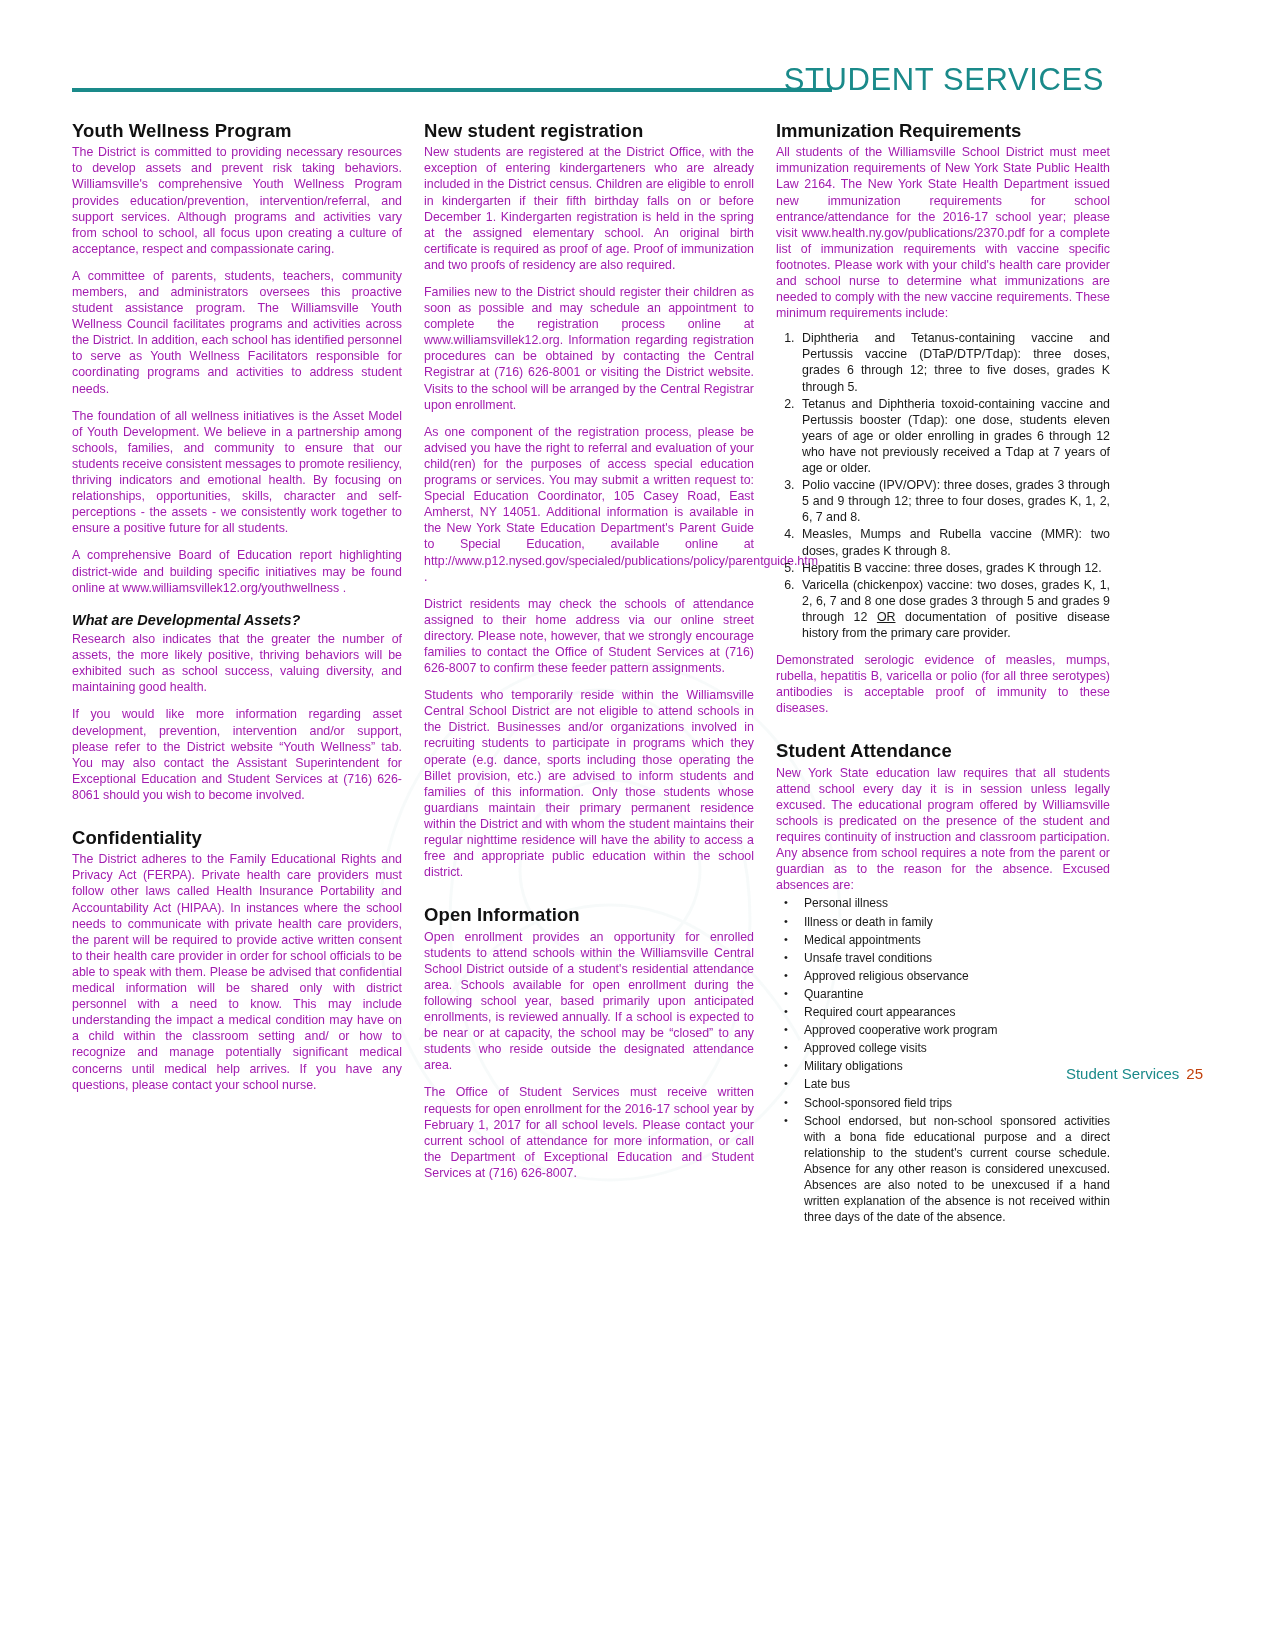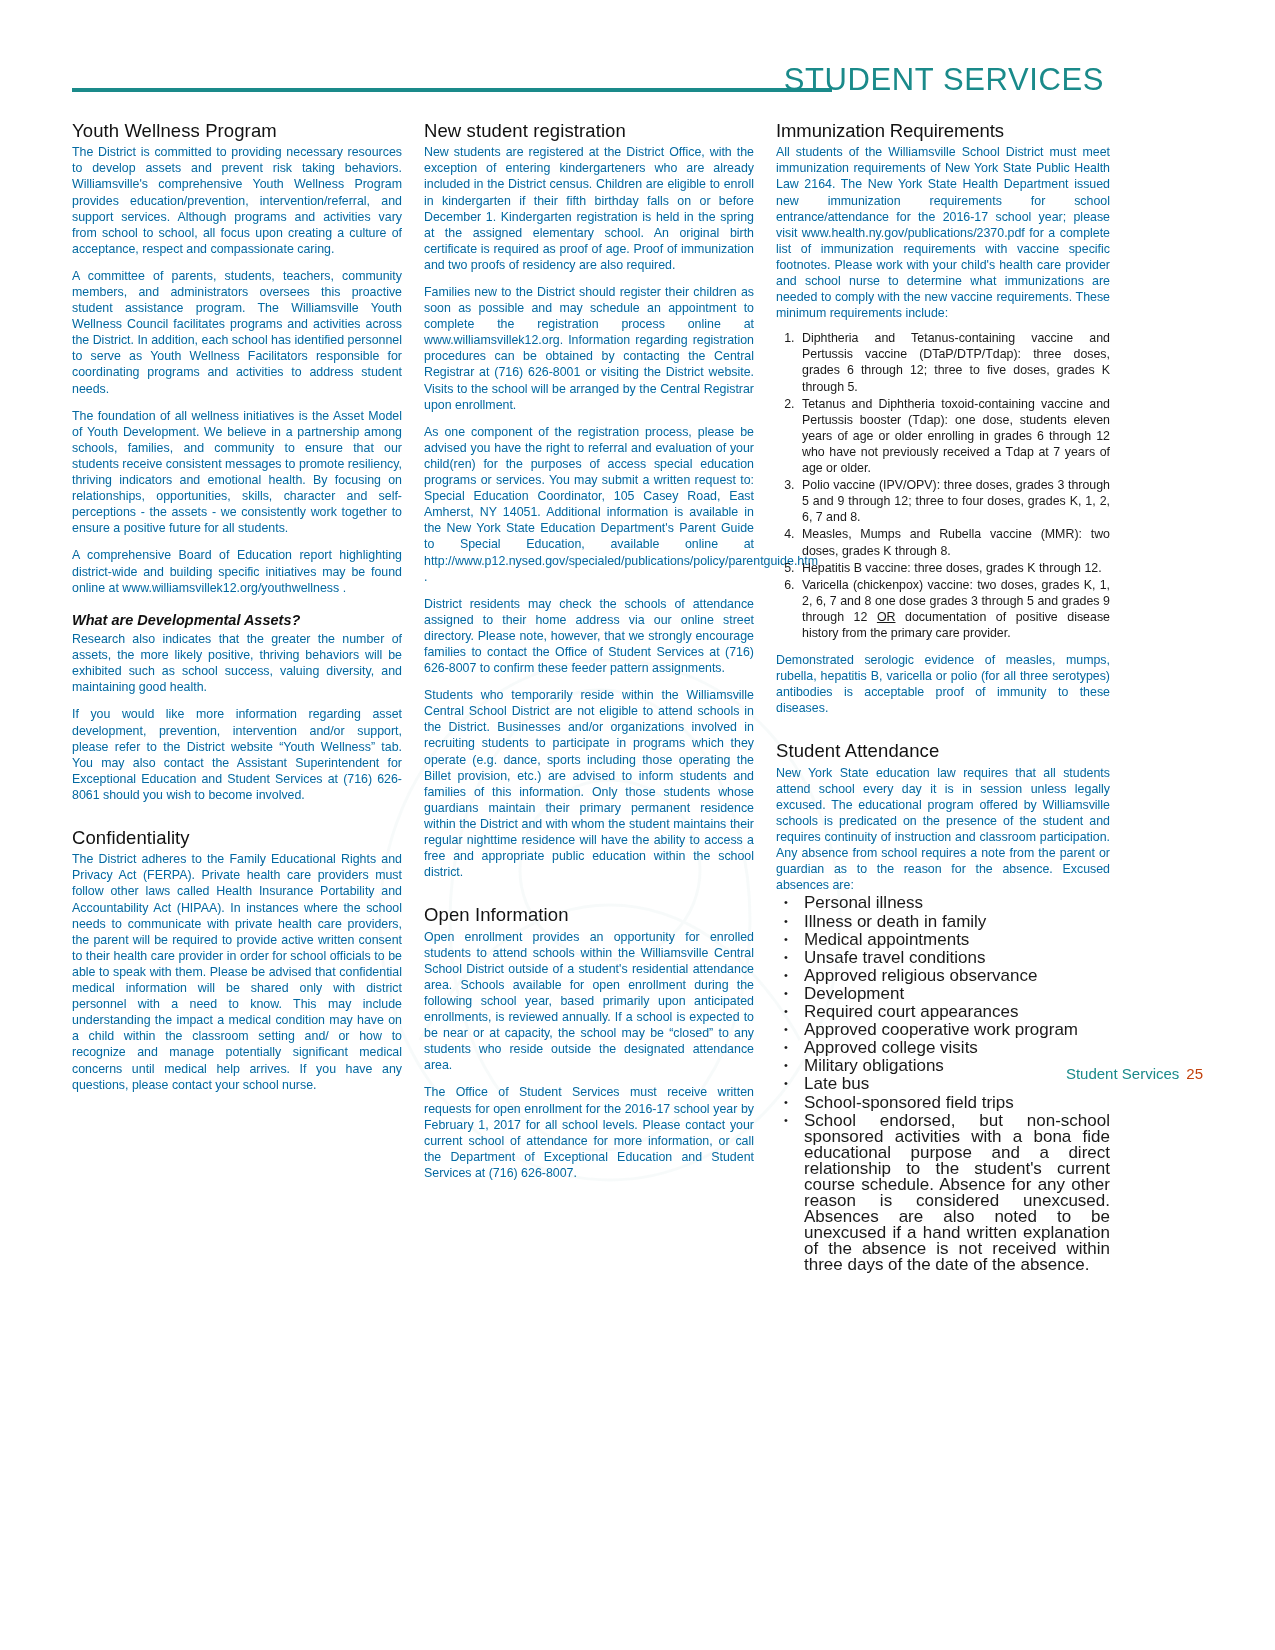--- a/index.html
+++ b/index.html
@@ -61,21 +61,21 @@
     position: absolute;
     top: 0;
     width: 330px;
   }
   .col-1 { left: 0px; }
   .col-2 { left: 352px; }
   .col-3 { left: 704px; width: 334px; }
 
   h2.section {
     font-size: 18.5px;
-    font-weight: 400;
+    font-weight: 700;
     margin: 0 0 3px 0;
     letter-spacing: 0.1px;
     color: #111;
     line-height: 1.15;
   }
   h2.section.tight { letter-spacing: -0.1px; }
 
   h3.subsection {
     font-size: 14.5px;
     font-weight: bold;
@@ -83,21 +83,21 @@
     margin: 16px 0 2px 0;
     color: #111;
     line-height: 1.2;
   }
 
   p.body {
     font-size: 12.4px;
     line-height: 16.1px;
     margin: 0 0 11px 0;
     text-align: justify;
-    color: #0369a1;
+    color: #a21caf;
   }
   p.body.last { margin-bottom: 0; }
   p.body.nogap { margin-bottom: 0; }
   .spacer-md { height: 13px; }
 
   
   ol.numlist {
     margin: 9px 0 11px 0;
     padding: 0 0 0 22px;
     font-size: 12.4px;
@@ -107,21 +107,21 @@
     margin: 0 0 1px 0;
     text-align: justify;
     padding-left: 4px;
   }
 
   
   ul.bullist {
     margin: 2px 0 18px 0;
     padding: 0;
     list-style: none;
-    font-size: 17px;
+    font-size: 12px;
     line-height: 16.1px;
   }
   ul.bullist > li {
     position: relative;
     padding-left: 28px;
     margin: 0 0 2px 0;
     text-align: justify;
   }
   ul.bullist > li::before {
     content: "\2022";
@@ -236,21 +236,21 @@
 
       <h2 class="section">Student Attendance</h2>
       <p class="body nogap">New York State education law requires that all students attend school every day it is in session unless legally excused. The educational program offered by Williamsville schools is predicated on the presence of the student and requires continuity of instruction and classroom participation. Any absence from school requires a note from the parent or guardian as to the reason for the absence. Excused absences are:</p>
 
       <ul class="bullist">
         <li>Personal illness</li>
         <li>Illness or death in family</li>
         <li>Medical appointments</li>
         <li>Unsafe travel conditions</li>
         <li>Approved religious observance</li>
-        <li>Development</li>
+        <li>Quarantine</li>
         <li>Required court appearances</li>
         <li>Approved cooperative work program</li>
         <li>Approved college visits</li>
         <li>Military obligations</li>
         <li>Late bus</li>
         <li>School-sponsored field trips</li>
         <li class="wrap">School endorsed, but non-school sponsored activities with a bona fide educational purpose and a direct relationship to the student's current course schedule. Absence for any other reason is considered unexcused. Absences are also noted to be unexcused if a hand written explanation of the absence is not received within three days of the date of the absence.</li>
       </ul>
 
     </div>

